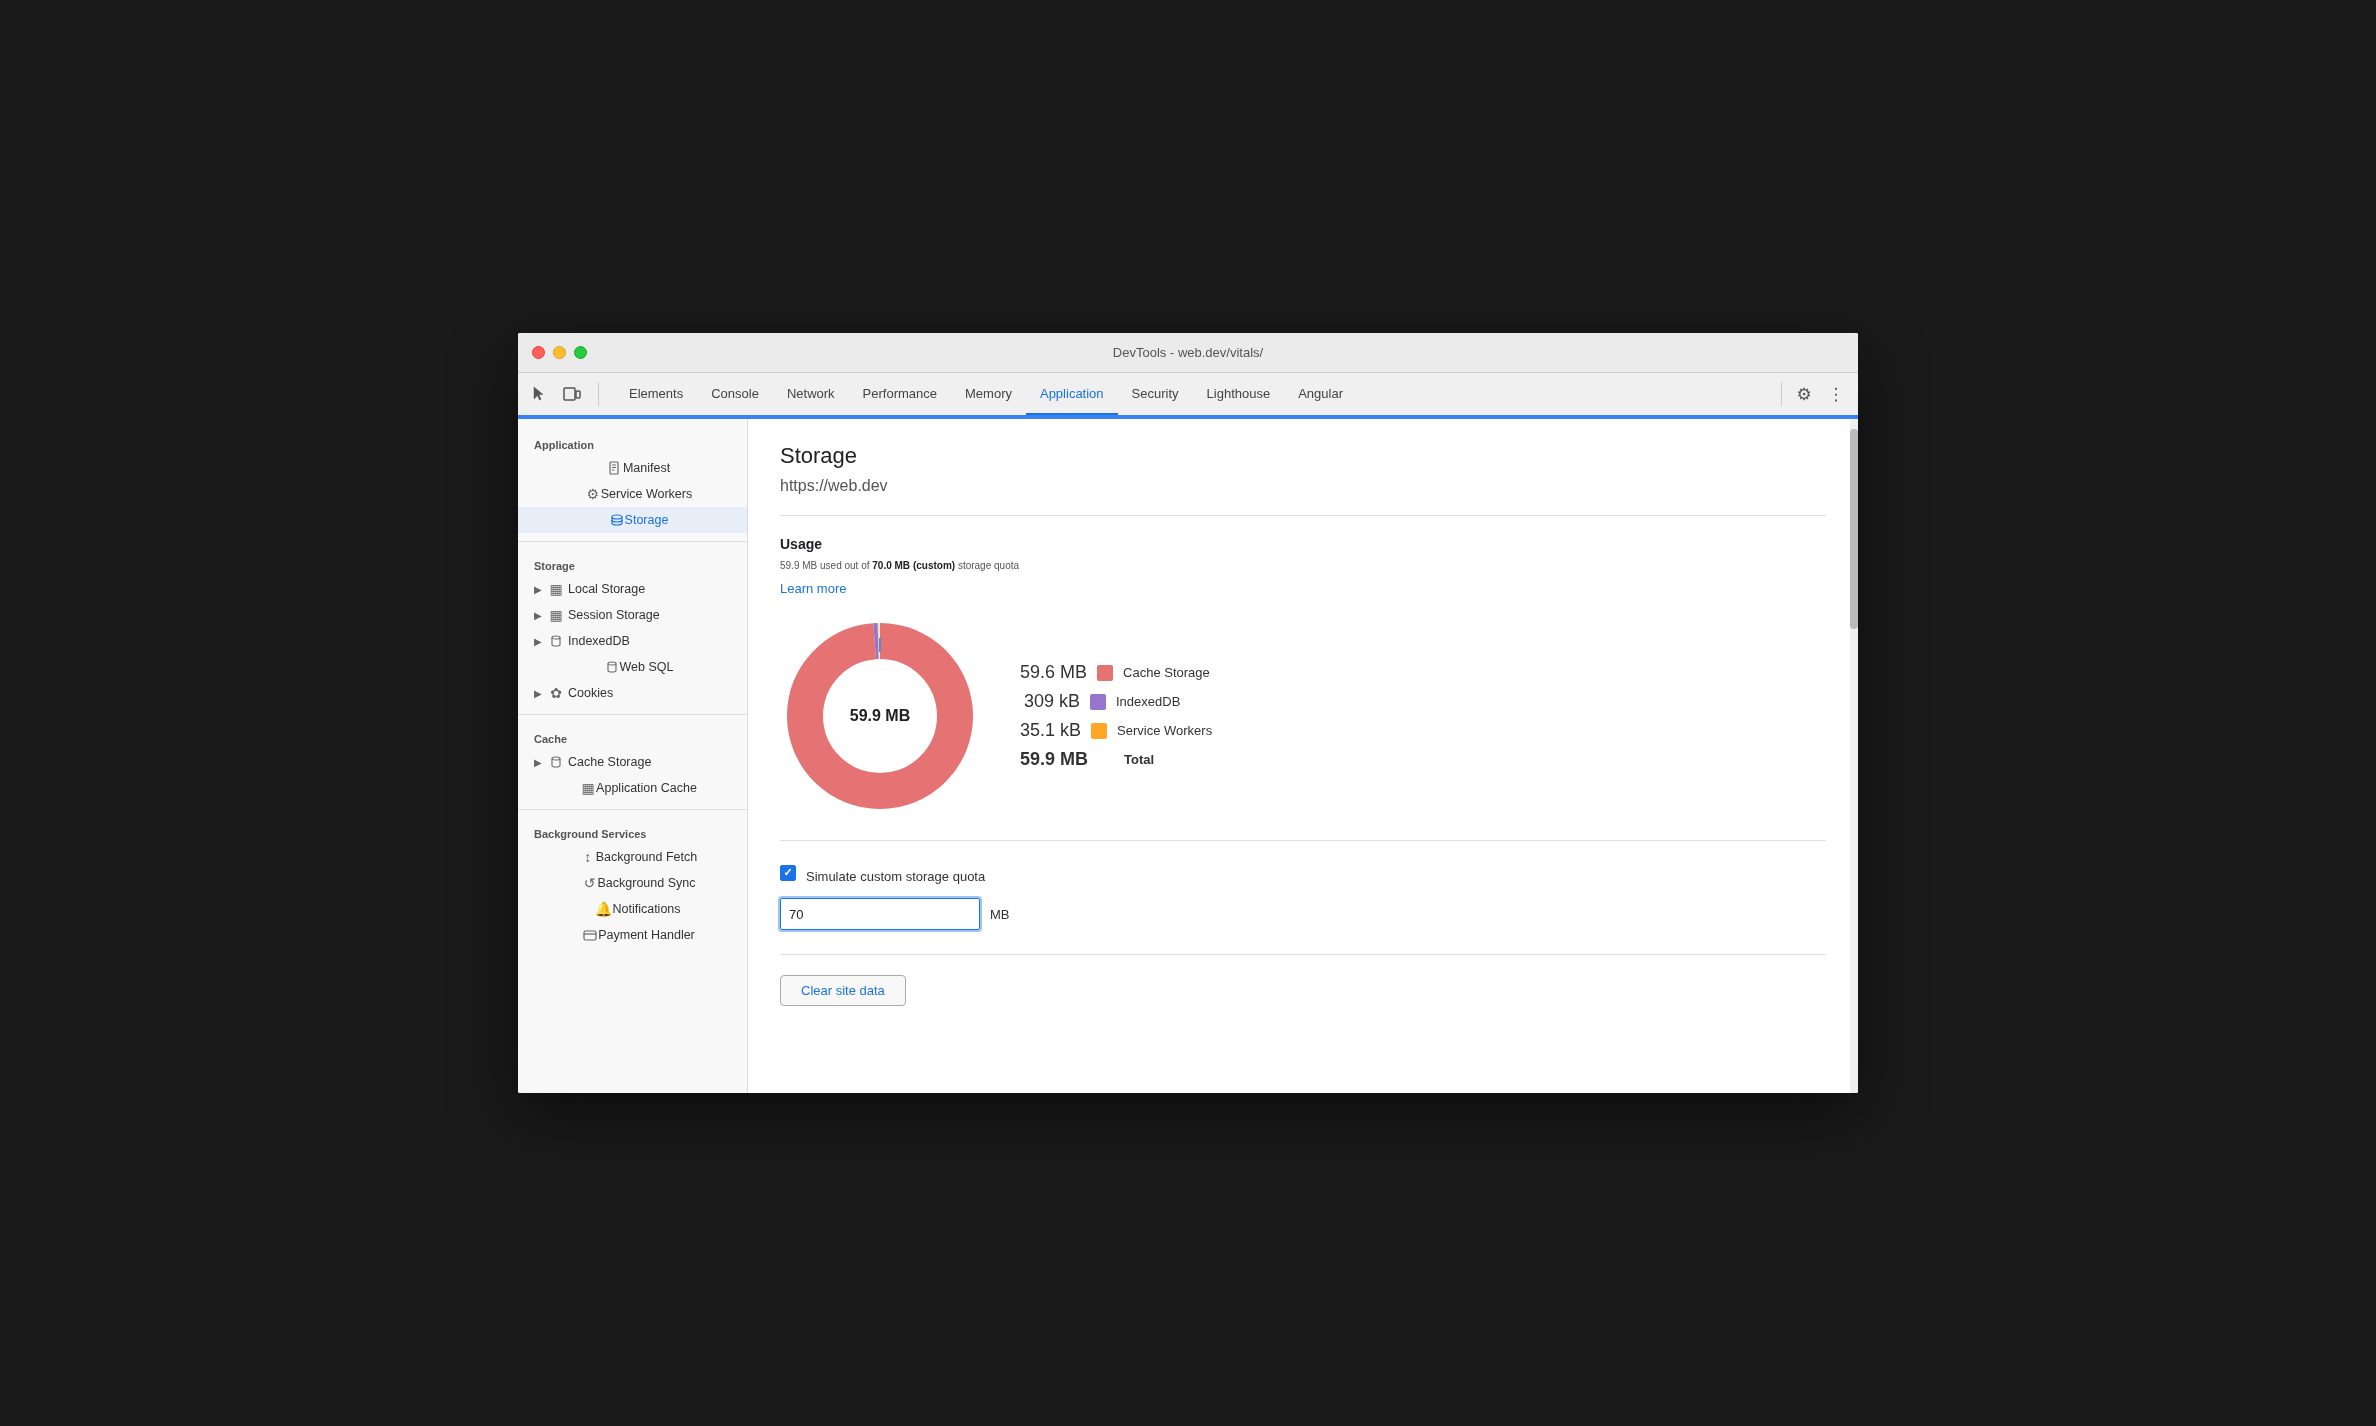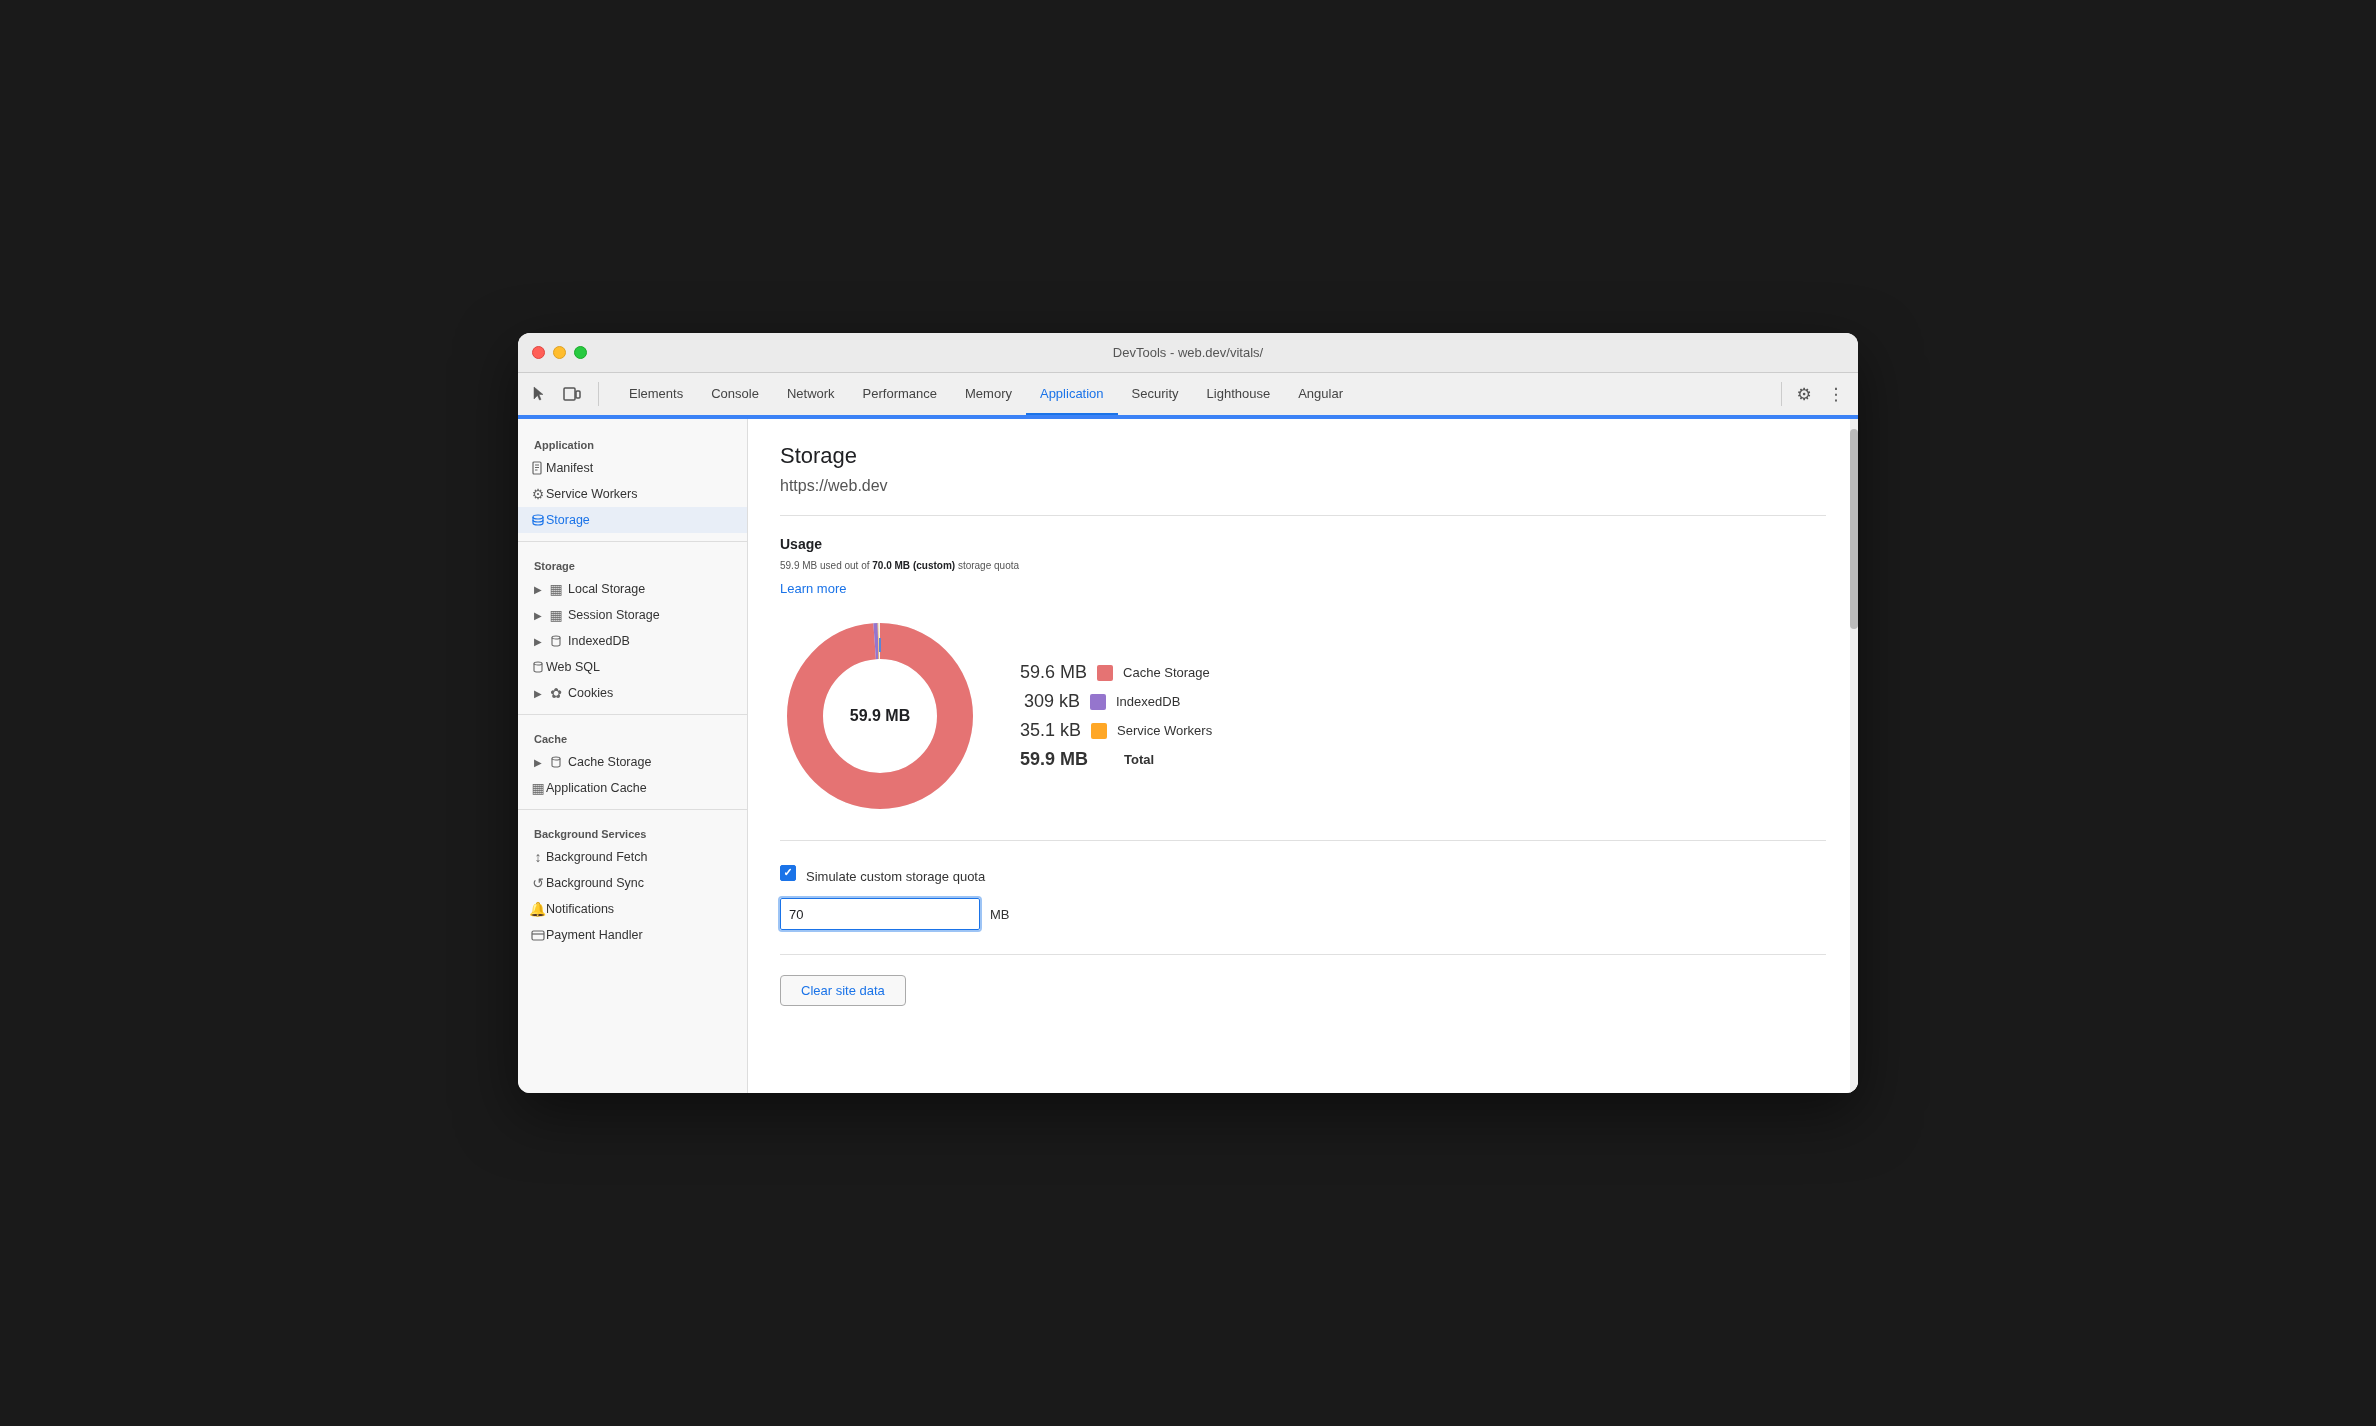--- a/index.html
+++ b/index.html
@@ -8,21 +8,21 @@
       display: flex;
       justify-content: center;
       align-items: center;
       min-height: 100vh;
       font-family: -apple-system, BlinkMacSystemFont, 'Segoe UI', sans-serif;
     }
     .window {
       width: 1340px;
       height: 760px;
       background: #f5f5f5;
-      border-radius: 12px;
+      border-radius: 2px;
       overflow: hidden;
       box-shadow: 0 20px 60px rgba(0,0,0,0.5);
       display: flex;
       flex-direction: column;
     }
     .titlebar {
       background: #ebebeb;
       height: 40px;
       display: flex;
       align-items: center;
@@ -135,25 +135,26 @@
       font-size: 11px;
       font-weight: 600;
       color: #555;
       padding: 10px 16px 4px 16px;
       text-transform: none;
     }
     .sidebar-item {
       display: flex;
       align-items: center;
       gap: 0;
-      padding: 5px 16px 5px 12px;
+      padding: 5px 16px 5px 28px;
       font-size: 12.5px;
       color: #333;
       cursor: pointer;
       border-radius: 0;
+      justify-content: center;
     }
     .sidebar-item.active {
       background: #e8eef7;
       color: #1a73e8;
     }
     .sidebar-item-icon {
       width: 16px;
       height: 16px;
       display: flex;
       align-items: center;

